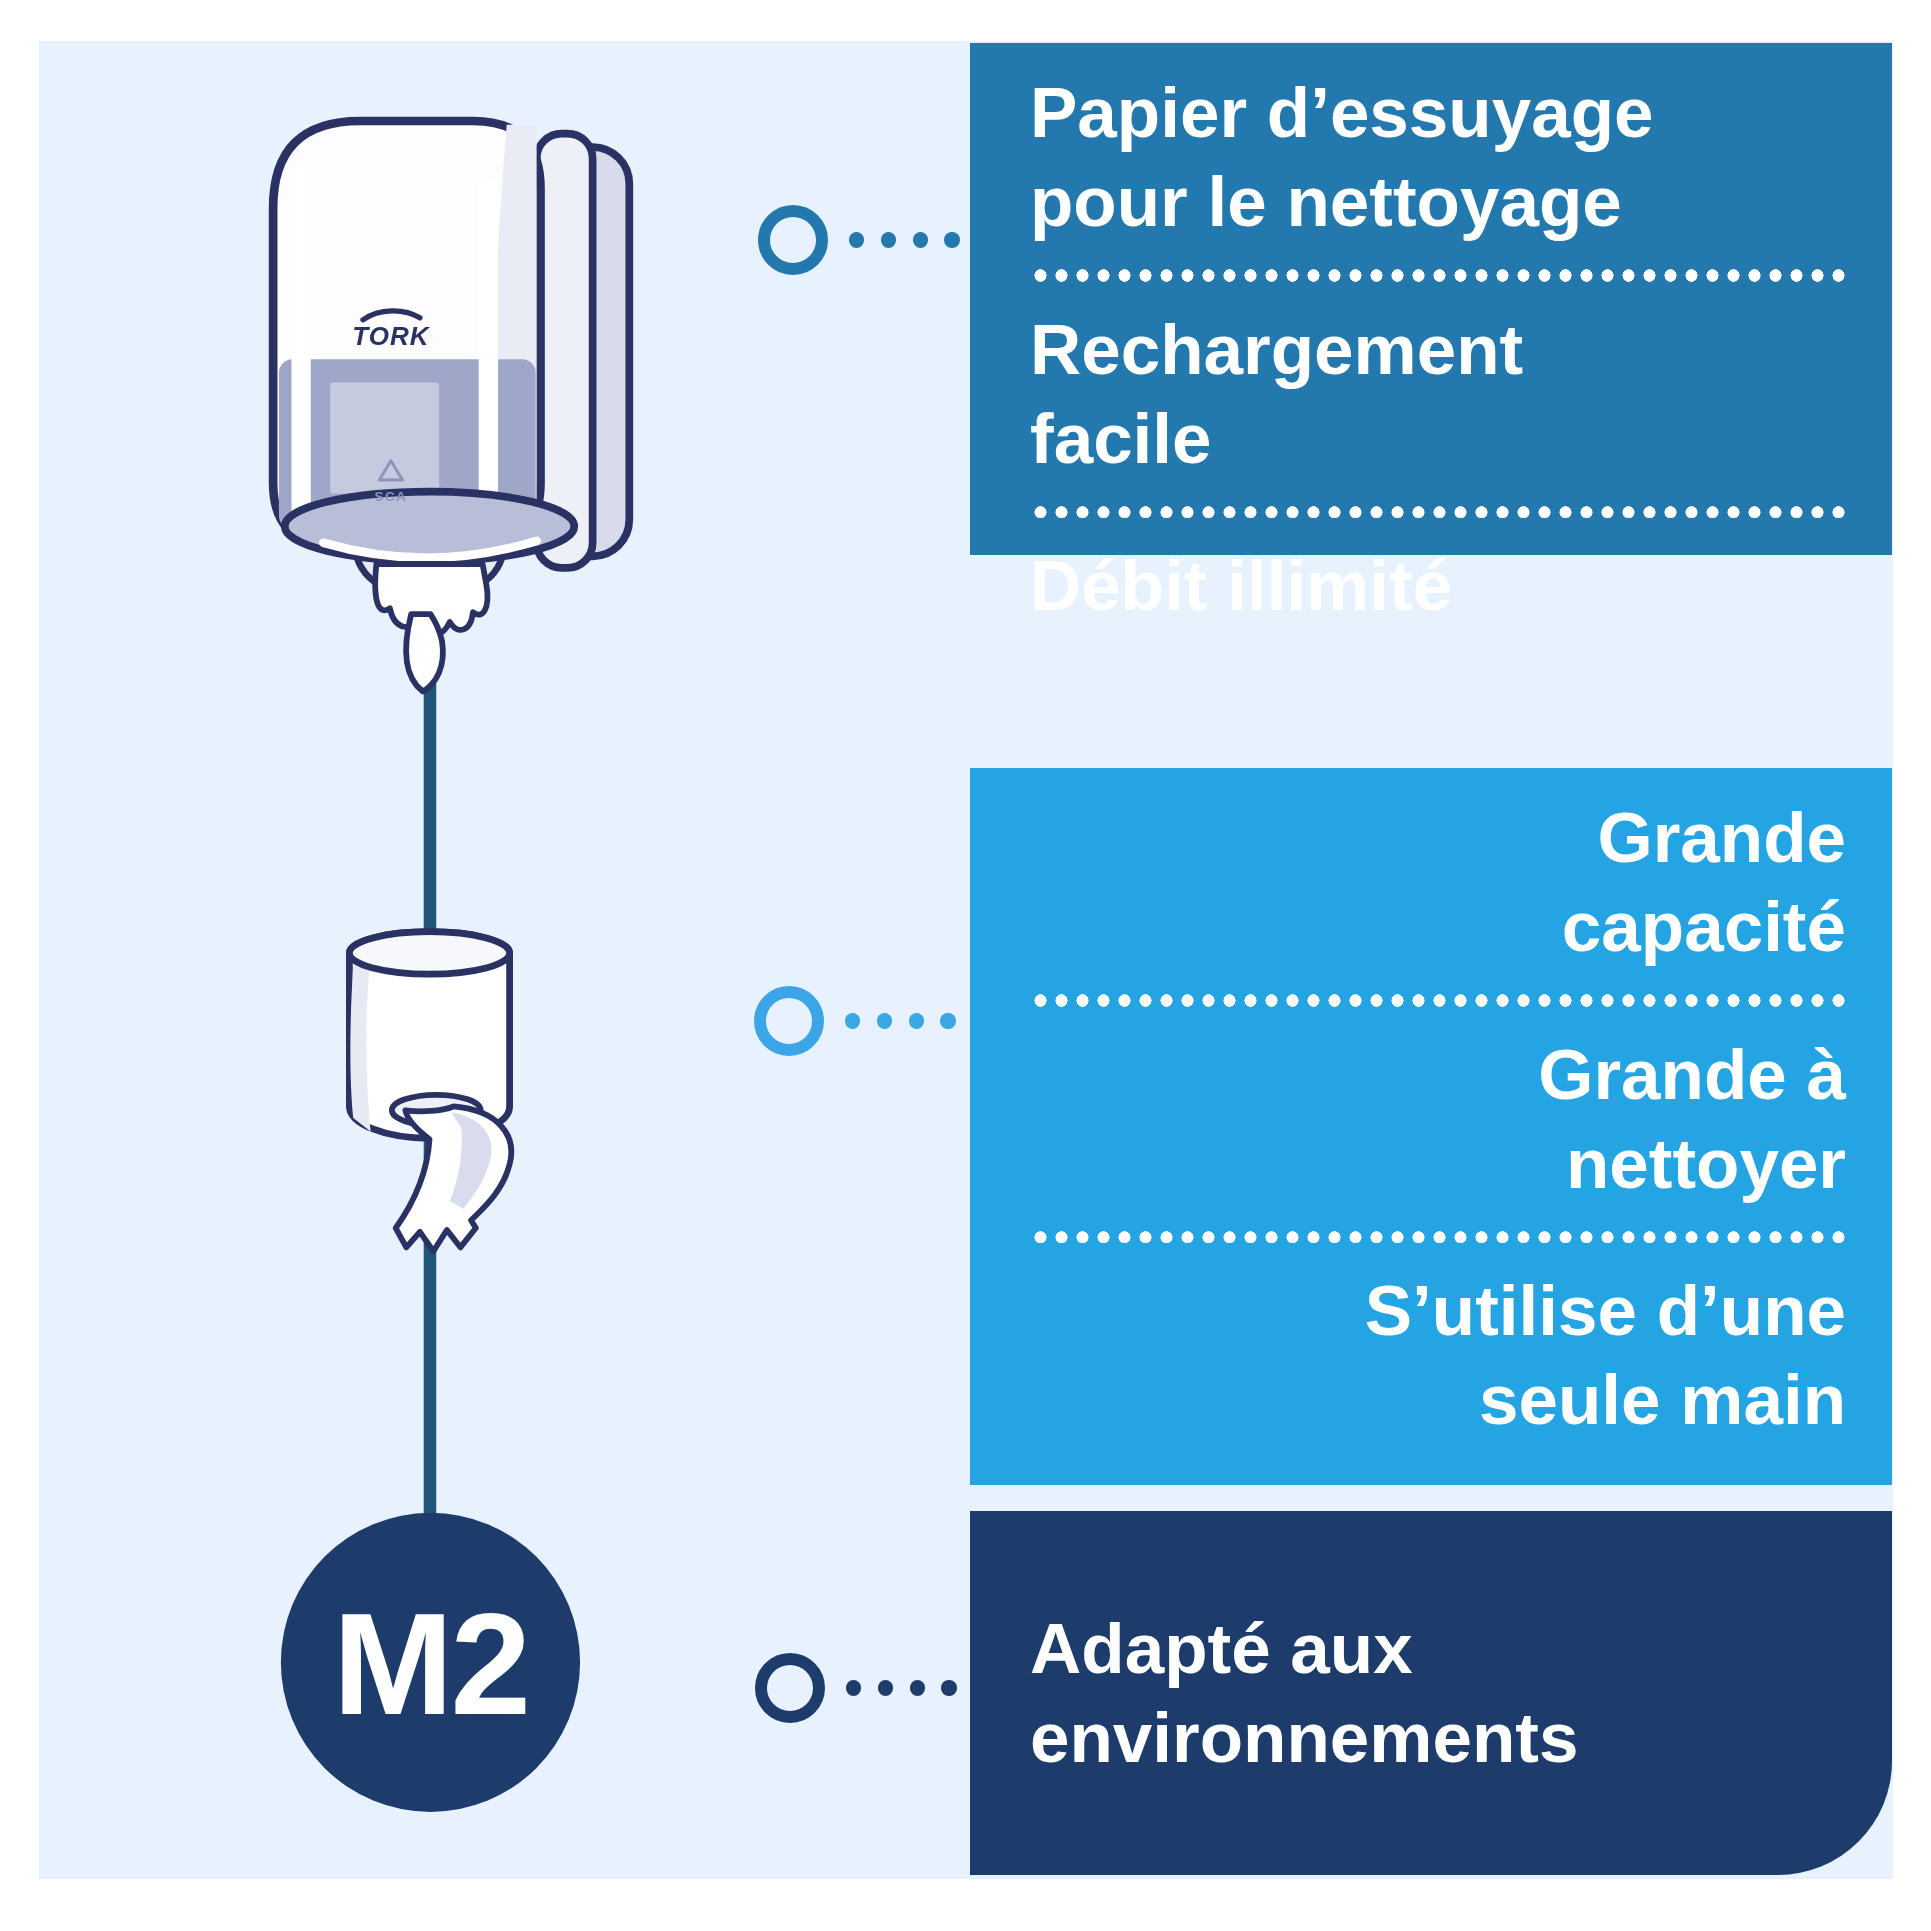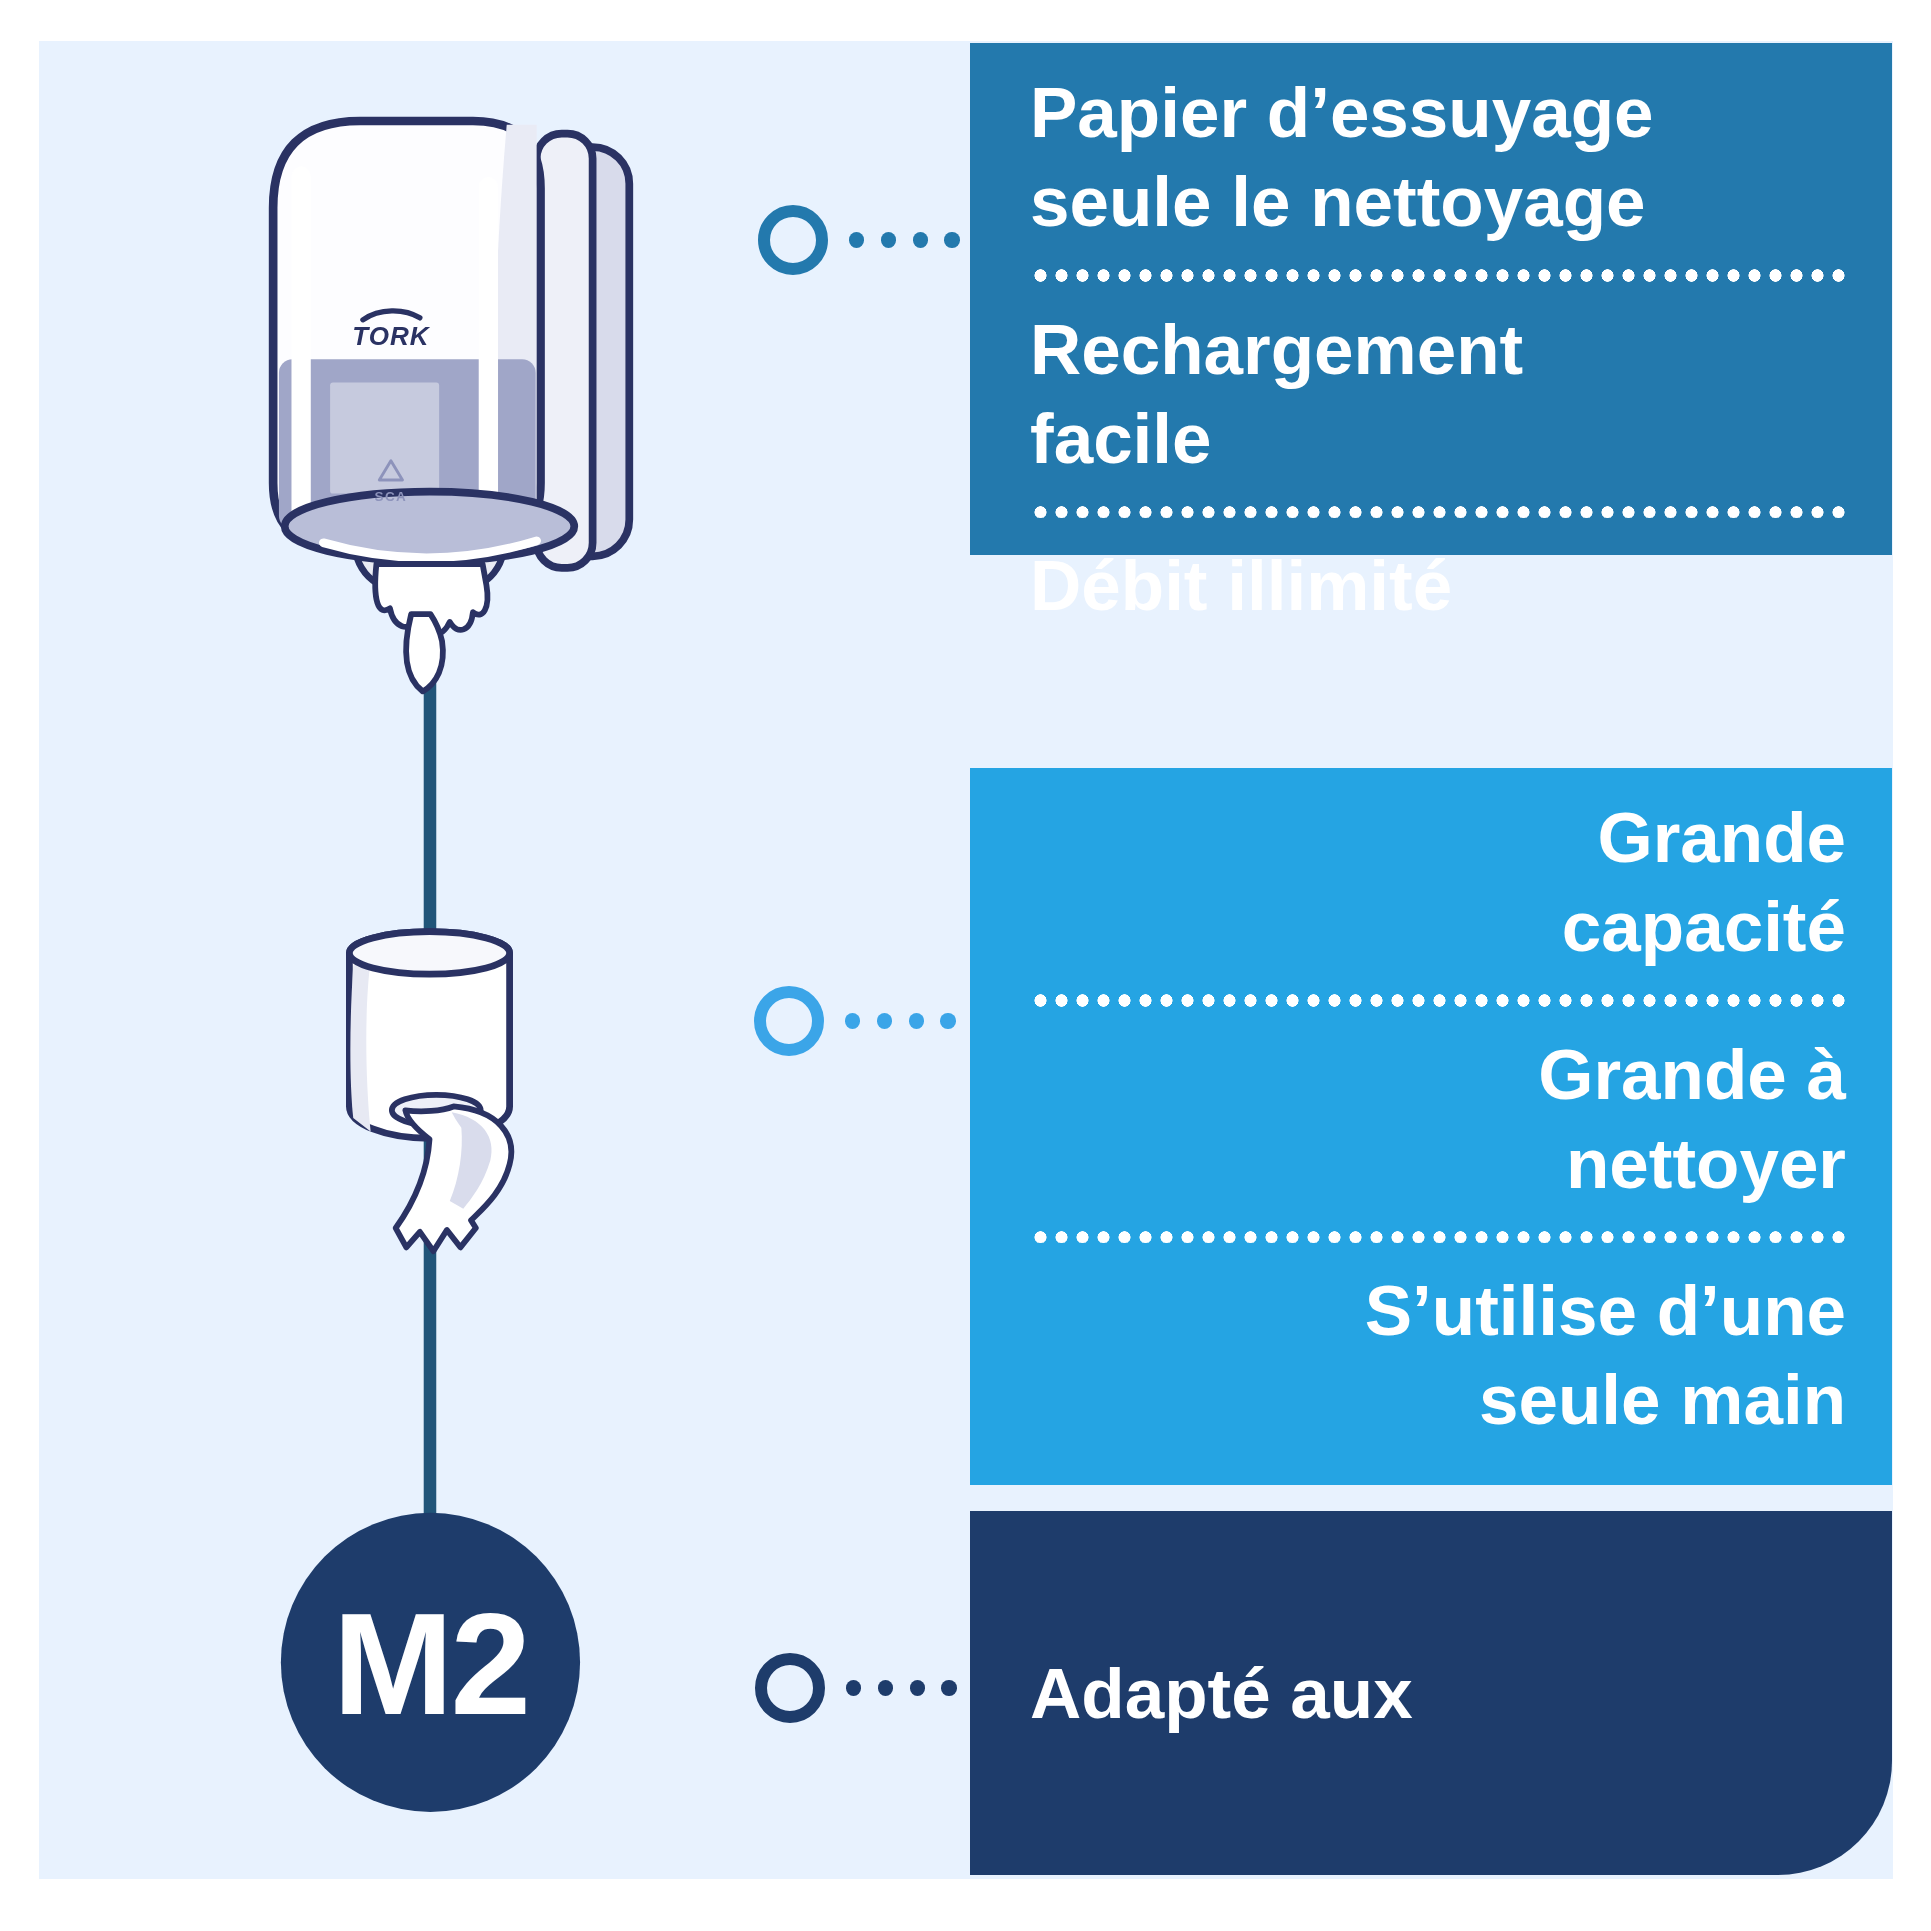--- a/index.html
+++ b/index.html
@@ -118,21 +118,21 @@
       <i></i>
       <i></i>
       <i></i>
       <i></i>
     </span>
 </div>
 
 <div class="panel panel-1">
   <div class="panel-inner">
     <div class="bline">Papier d’essuyage</div>
-    <div class="bline">seule le nettoyage</div>
+    <div class="bline">pour le nettoyage</div>
     <div class="sep"></div>
     <div class="bline">Rechargement</div>
     <div class="bline">facile</div>
     <div class="sep"></div>
     <div class="bline">Débit illimité</div>
   </div>
 </div>
 
 <div class="panel panel-2">
   <div class="panel-inner">
@@ -143,15 +143,16 @@
     <div class="bline">nettoyer</div>
     <div class="sep"></div>
     <div class="bline">S’utilise d’une</div>
     <div class="bline">seule main</div>
   </div>
 </div>
 
 <div class="panel panel-3">
   <div class="panel-inner">
     <div class="bline">Adapté aux</div>
+    <div class="bline">environnements</div>
   </div>
 </div>
 
 
 </body></html>

